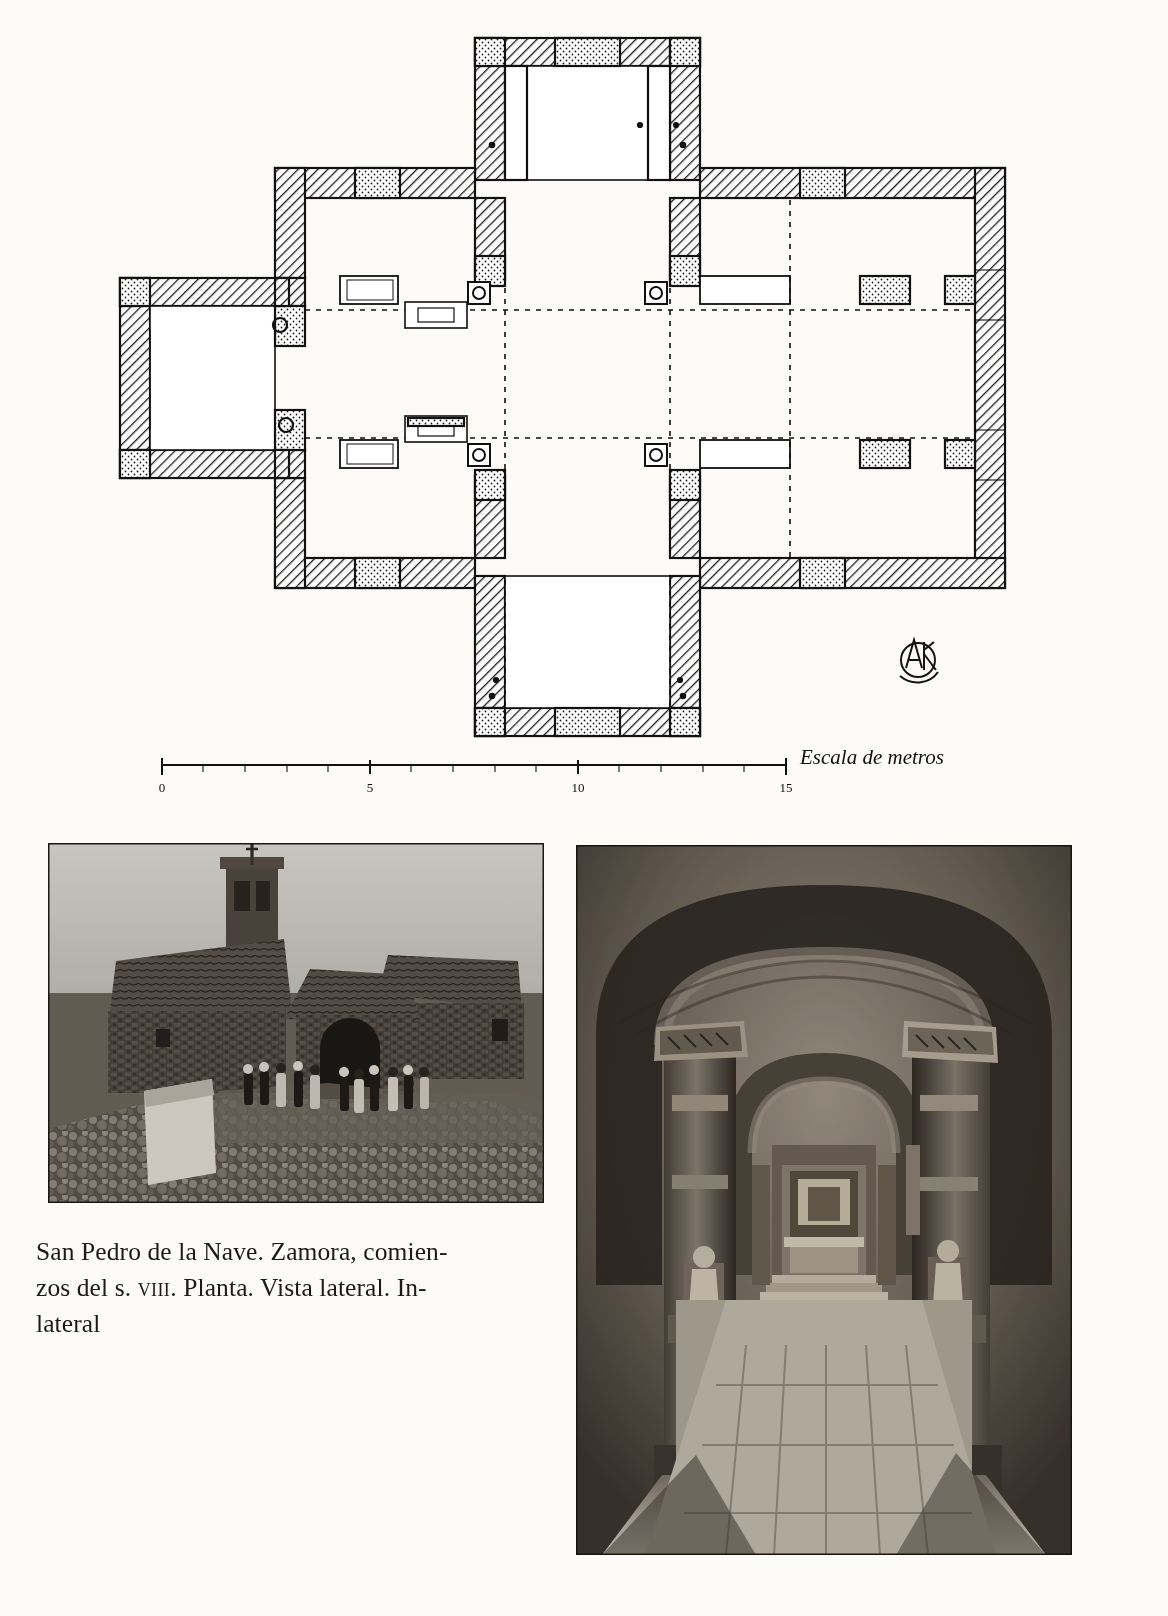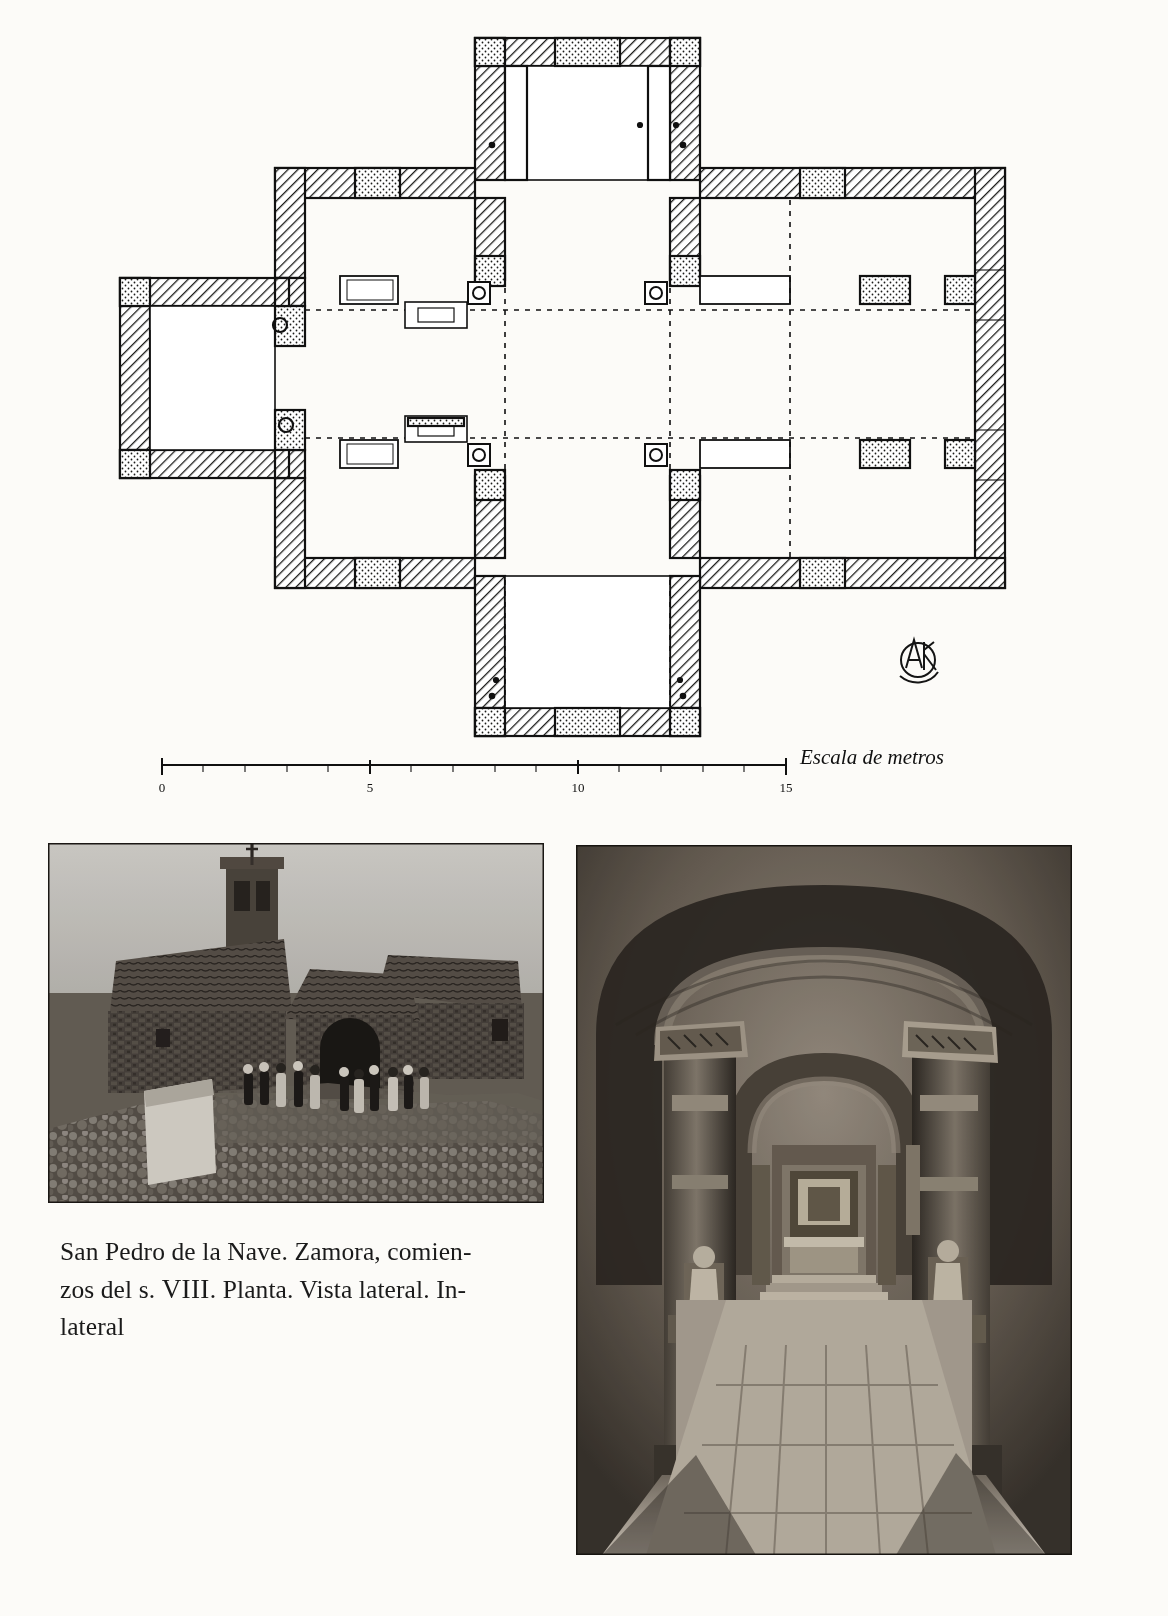--- a/index.html
+++ b/index.html
@@ -49,31 +49,31 @@
     top: 845px;
     width: 496px;
     height: 710px;
     overflow: hidden;
     background: #242220;
   }
 
   
   .caption {
     position: absolute;
-    left: 60px;
+    left: 36px;
     top: 1234px;
     width: 500px;
     font-family: "Liberation Serif", serif;
     font-size: 25.5px;
     line-height: 1.42;
     color: #1a1a1a;
     letter-spacing: 0.1px;
   }
   .caption .smallcaps {
-    font-size: 27px;
+    font-size: 18px;
     letter-spacing: 0.4px;
   }
 
   
   .scale-text {
     font-family: "Liberation Serif", serif;
   }
 </style>
 </head>
 <body>

